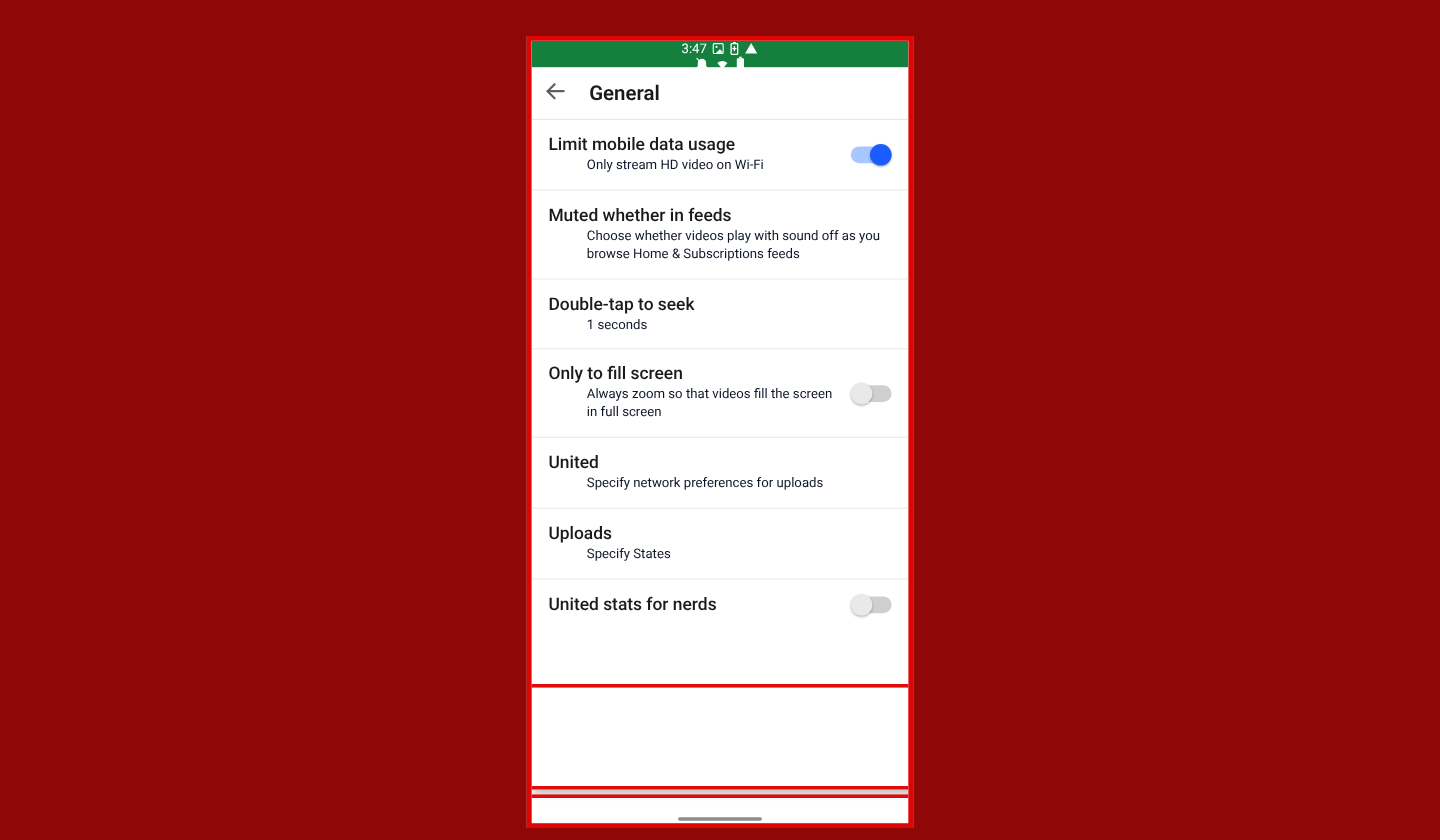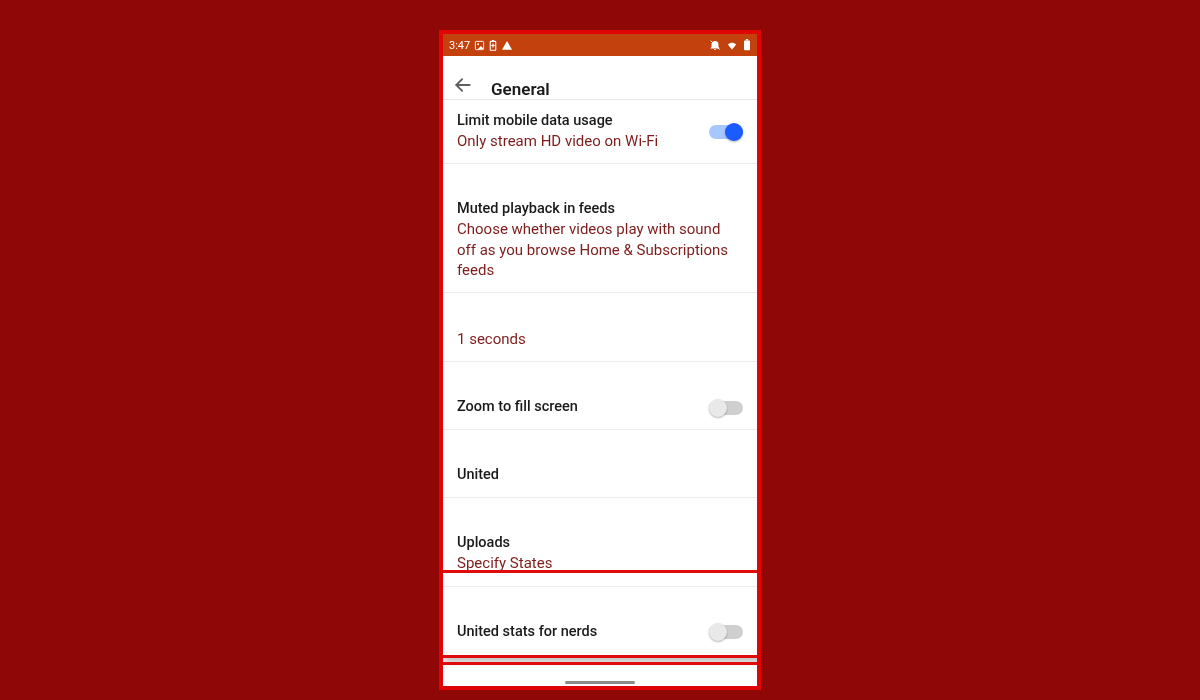--- a/index.html
+++ b/index.html
@@ -16,55 +16,56 @@
     width: 322px;
     height: 660px;
     background: #ffffff;
     position: relative;
     overflow: hidden;
     border: 4px solid #e00505;
   }
   
   .statusbar {
     height: 22px;
-    background: #c2410c;
+    background: #15803d;
     color: #ffffff;
     font-size: 11px;
     display: flex;
     align-items: center;
     justify-content: space-between;
     padding: 0 6px;
+    flex-direction: column;
   }
   .statusbar .left, .statusbar .right { display: flex; align-items: center; gap: 4px; }
   .statusbar .glyph { display:inline-flex; }
   
   .appbar {
     height: 44px;
     display: flex;
-    align-items: flex-end;
+    align-items: center;
     padding: 0 10px;
     border-bottom: 1px solid #e8e8e8;
     gap: 18px;
   }
   .back-arrow { color:#5f5f5f; cursor:pointer; }
   .appbar-title { font-size: 17px; font-weight: 600; color:#1a1a1a; }
   
-  .list { display:flex; flex-direction:column;gap:24px; }
+  .list { display:flex; flex-direction:column; }
   .row {
     padding: 12px 14px 12px 14px;
     border-bottom: 1px solid #ececec;
     display:flex;
     align-items:center;
     justify-content:space-between;
     gap:10px;
     cursor:pointer;
   }
   .row .text { flex:1; }
   .row .title { font-size: 14.5px; color:#1a1a1a; font-weight:500; margin-bottom:2px; }
-  .row .sub  { font-size: 15px; color:#7f1d1d; line-height:1.35; }
+  .row .sub  { font-size: 11px; color:#0f172a; line-height:1.35;margin-left:32px; }
   
   .toggle { position:relative; width:34px; height:14px; }
   .toggle .track {
     position:absolute; inset:0;
     background:#cfcfcf; border-radius:7px;
   }
   .toggle .thumb {
     position:absolute; top:50%; transform:translateY(-50%);
     left:0; width:18px; height:18px; border-radius:50%;
     background:#e9e9e9; box-shadow:0 1px 2px rgba(0,0,0,.3);
@@ -153,44 +154,47 @@
         <div class="sub">Only stream HD video on Wi-Fi</div>
       </div>
       <div class="toggle on">
           <div class="track"></div>
           <div class="thumb"></div>
         </div>
     </div>
 
     <div class="row">
       <div class="text">
-        <div class="title">Muted playback in feeds</div>
+        <div class="title">Muted whether in feeds</div>
         <div class="sub">Choose whether videos play with sound off as you browse Home &amp; Subscriptions feeds</div>
       </div>
     </div>
 
     <div class="row">
       <div class="text">
+        <div class="title">Double-tap to seek</div>
         <div class="sub">1 seconds</div>
       </div>
     </div>
 
     <div class="row">
       <div class="text">
-        <div class="title">Zoom to fill screen</div>
+        <div class="title">Only to fill screen</div>
+        <div class="sub">Always zoom so that videos fill the screen in full screen</div>
       </div>
       <div class="toggle">
           <div class="track"></div>
           <div class="thumb"></div>
         </div>
     </div>
 
     <div class="row">
       <div class="text">
         <div class="title">United</div>
+        <div class="sub">Specify network preferences for uploads</div>
       </div>
     </div>
 
     <div class="row">
       <div class="text">
         <div class="title">Uploads</div>
         <div class="sub">Specify States</div>
       </div>
     </div>
 

